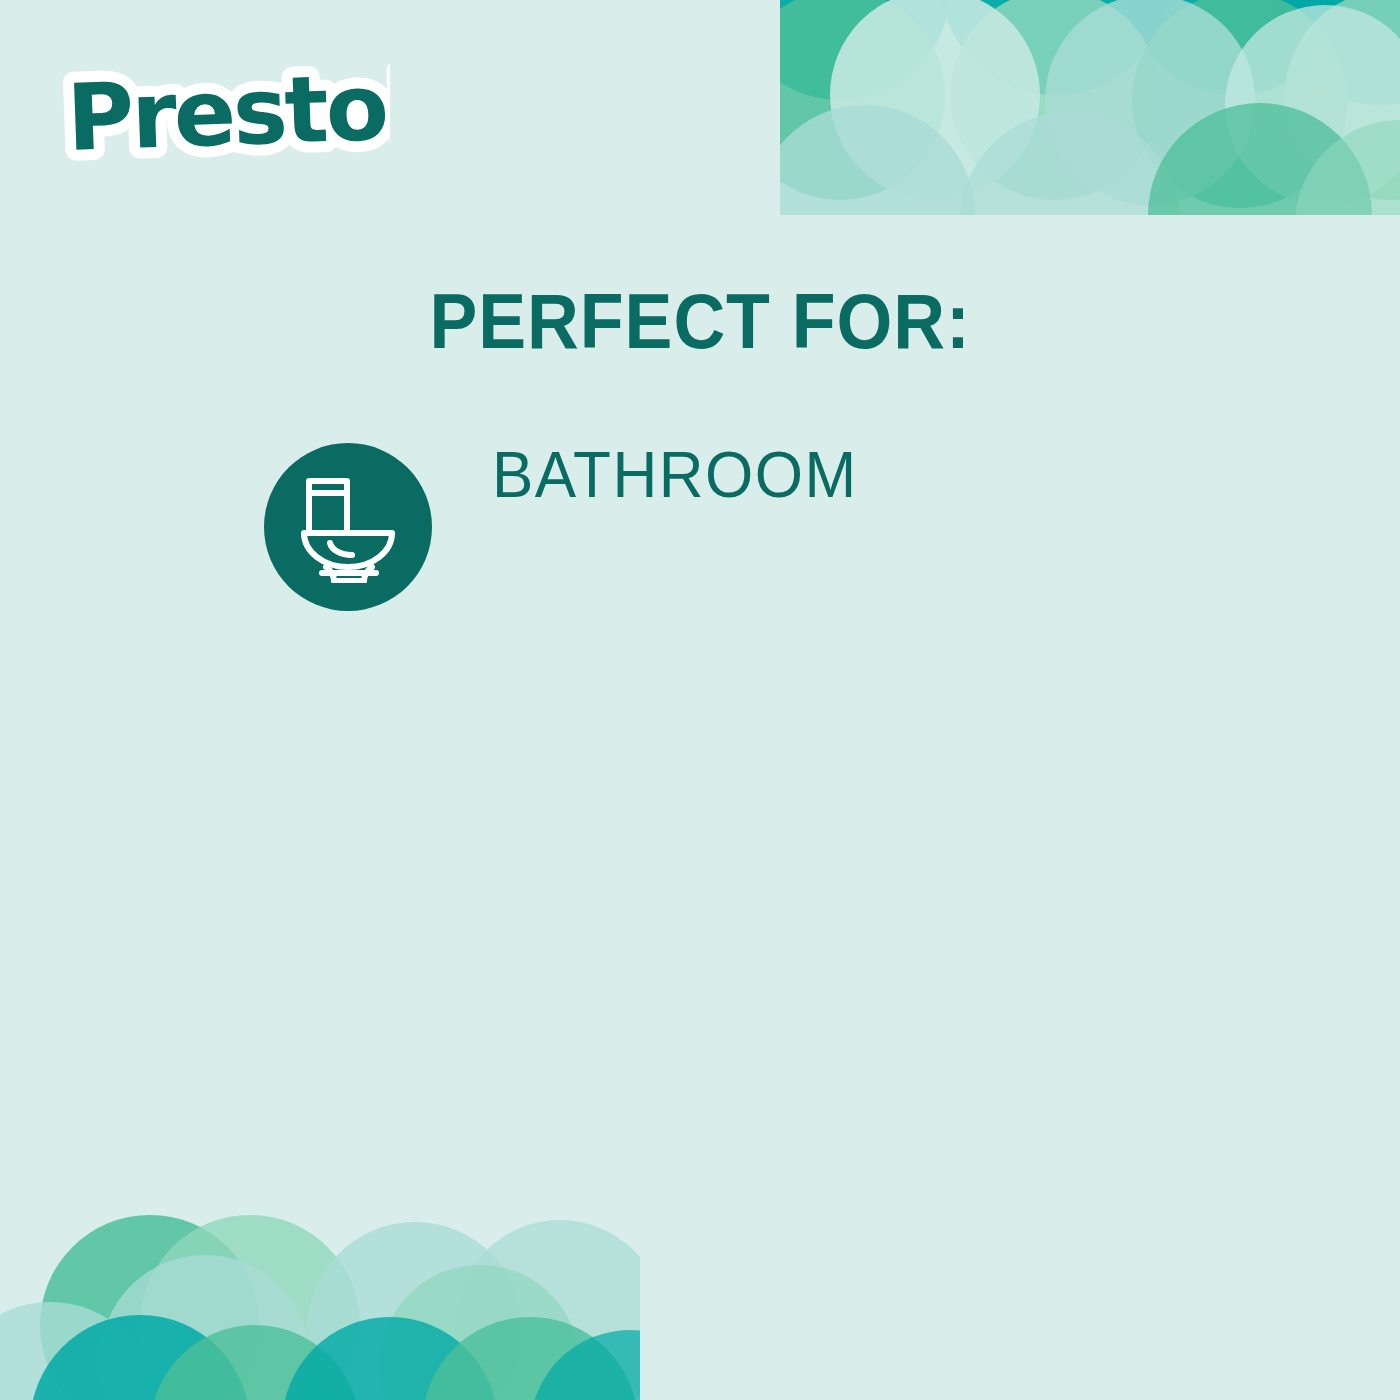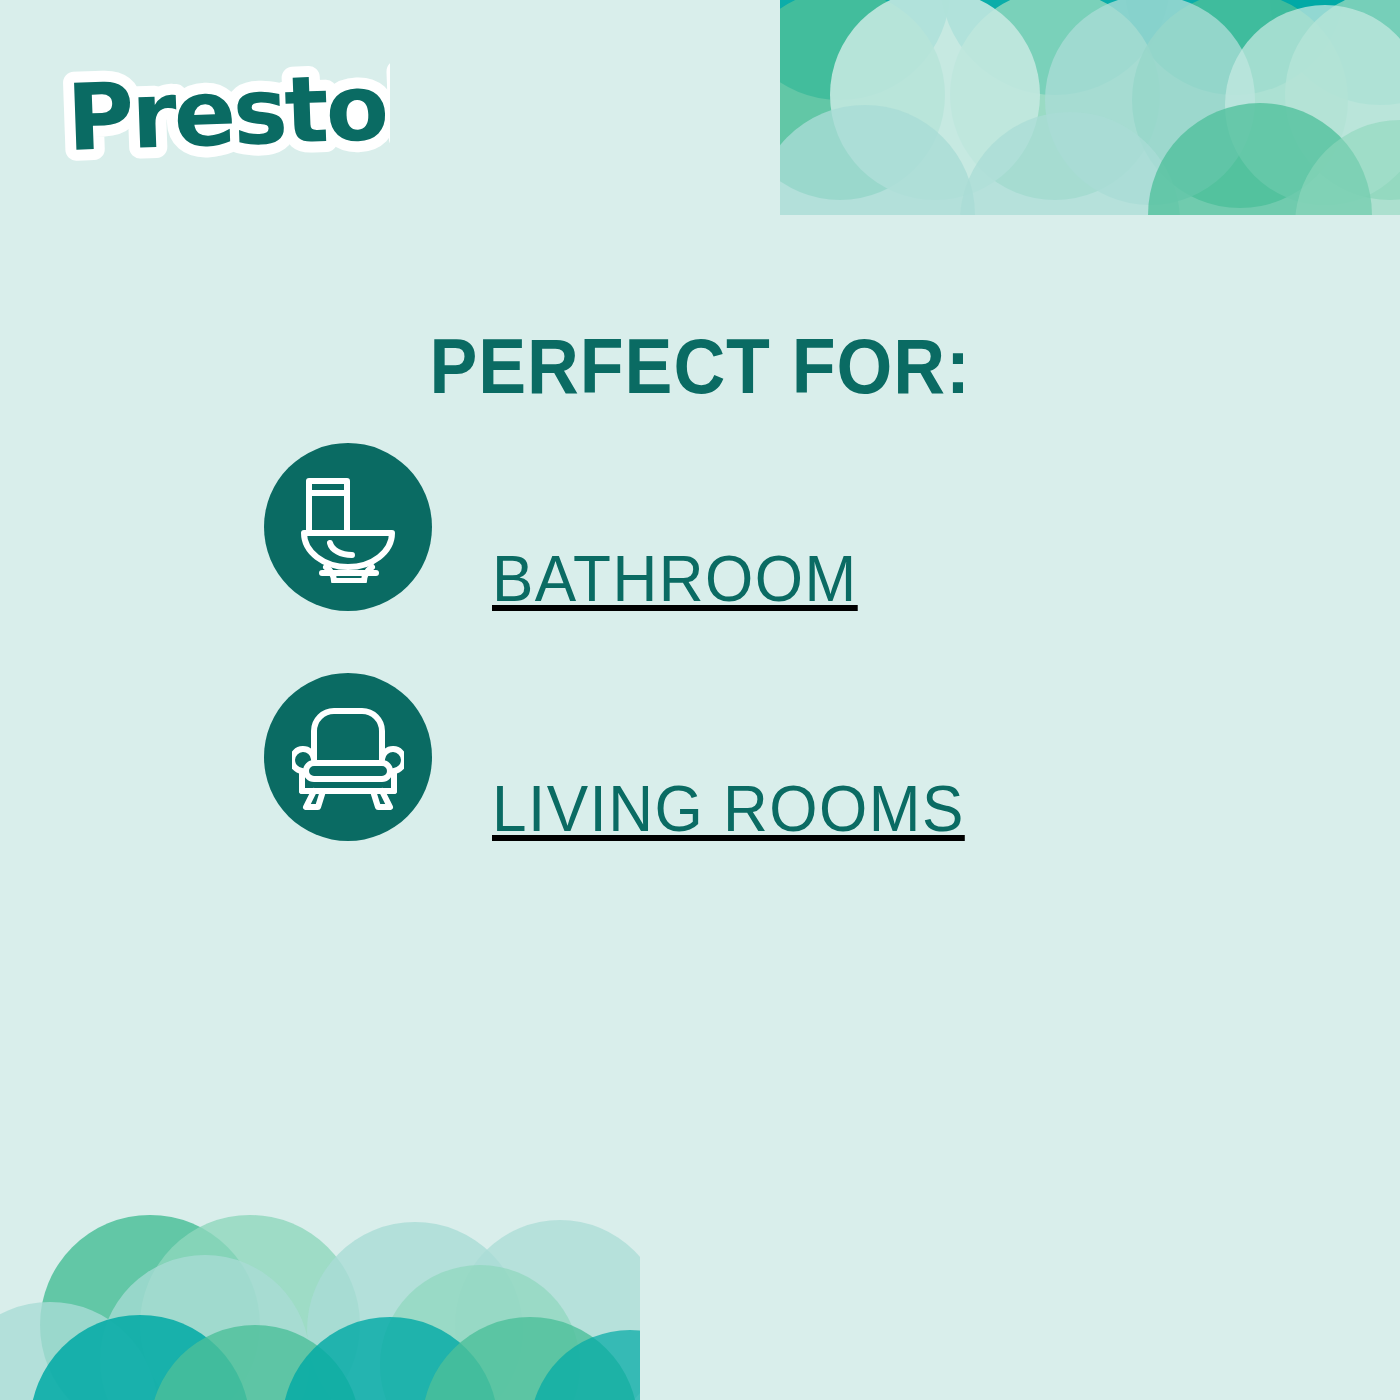--- a/index.html
+++ b/index.html
@@ -49,21 +49,20 @@
     letter-spacing: -3px;
   }
 
   
   #headline {
     position: absolute;
     left: 0;
     top: 282px;
     width: 1400px;
     text-align: center;
-    margin-top: 45px;
   }
   #headline .headline-text {
     display: inline-block;
     font-family: "Liberation Sans Narrow", "Liberation Sans", sans-serif;
     font-size: 78px;
     font-weight: bold;
     color: #0a6b63;
     letter-spacing: 1px;
     transform: scaleX(0.92);
     transform-origin: center;
@@ -72,24 +71,23 @@
 
   
   #feature-list {
     position: absolute;
     left: 264px;
     top: 443px;
     width: 1060px;
   }
   .feature-row {
     display: flex;
-    align-items: flex-end;
+    align-items: flex-start;
     height: 168px;
     margin-bottom: 62px;
-    text-decoration: underline;
   }
   .feature-row:last-child { margin-bottom: 0; }
 
   .badge {
     flex: 0 0 auto;
     width: 168px;
     height: 168px;
     border-radius: 50%;
     background: #0a6b63;
     display: flex;
@@ -194,38 +192,16 @@
 
             <path d="M30 96 q8 6 8 14 l0 0 h30 l0 0 q0 -8 8 -14"></path>
 
             <path d="M26 102 h54"></path>
           </g>
         </svg>
       </div>
       <div class="feature-label">BATHROOM</div>
     </div>
 
-    <div class="feature-row">
-      <div class="badge">
-        <svg width="112" height="112" viewBox="0 0 112 112">
-          <g fill="none" stroke="#ffffff" stroke-width="6" stroke-linejoin="round" stroke-linecap="round">
-
-            <path d="M22 58 V30 a20 20 0 0 1 20 -20 h28 a20 20 0 0 1 20 20 v28"></path>
-
-            <path d="M22 58 a11 11 0 1 0 -12 12 v20 h12"></path>
-
-            <path d="M90 58 a11 11 0 1 1 12 12 v20 h-12"></path>
-
-            <path d="M22 62 h68 a8 8 0 0 1 8 8 a8 8 0 0 1 -8 8 H22 a8 8 0 0 1 -8 -8 a8 8 0 0 1 8 -8 z"></path>
-
-            <path d="M10 90 h92"></path>
-
-            <path d="M22 90 l-8 16 h12 l5 -16"></path>
-            <path d="M90 90 l8 16 h-12 l-5 -16"></path>
-          </g>
-        </svg>
-      </div>
-      <div class="feature-label">LIVING ROOMS</div>
-    </div>
 
 
   </div>
 </div>
 
 </body></html>

